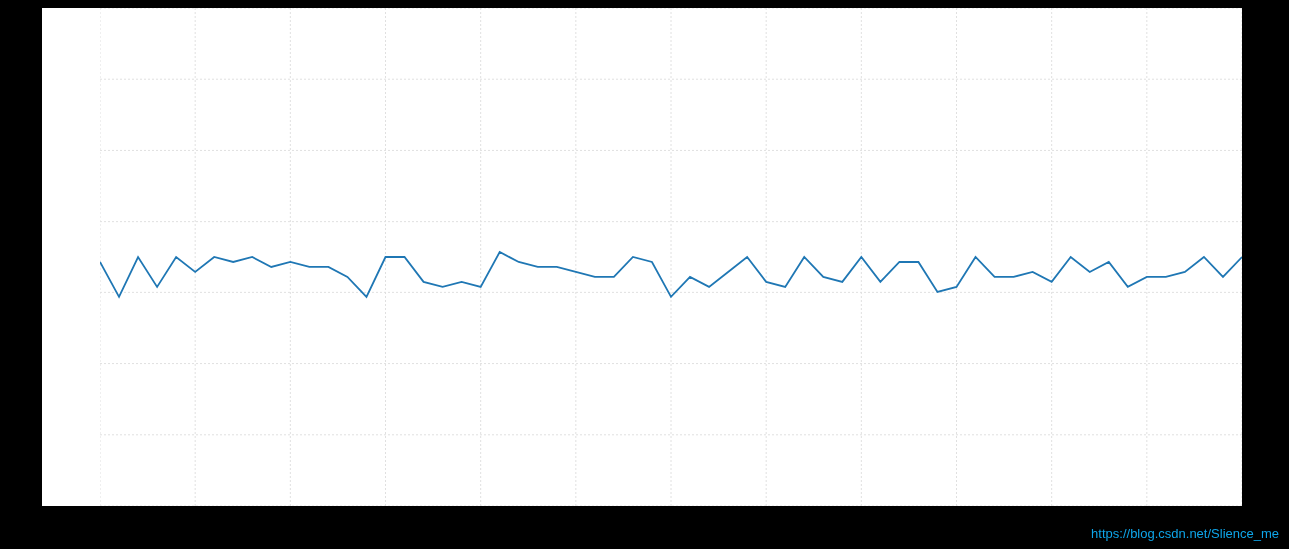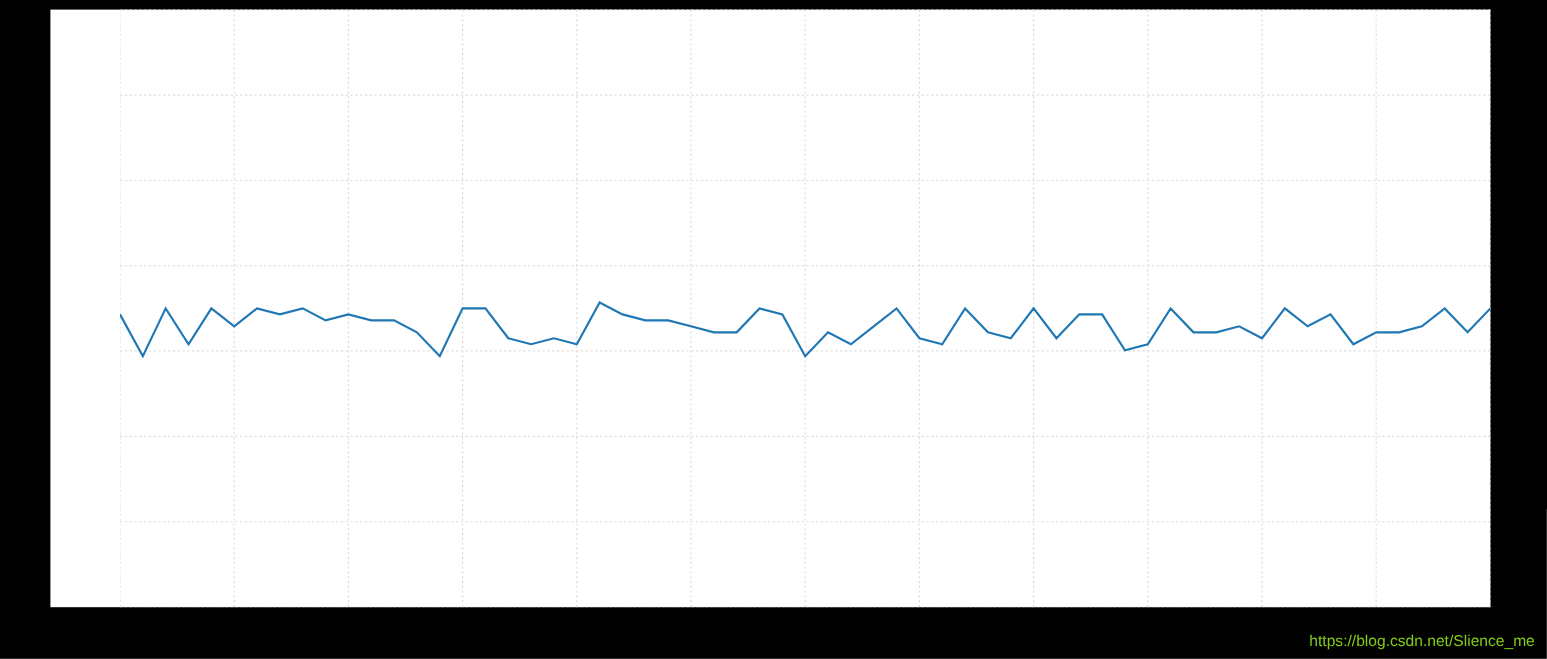--- a/index.html
+++ b/index.html
@@ -26,21 +26,21 @@
       position: absolute;
       left: 58px;
       top: 0px;
       width: 1142px;
       height: 498px;
     }
     .watermark {
       position: absolute;
       right: 10px;
       bottom: 8px;
-      color: #84cc16;
+      color: #0ea5e9;
       font-size: 13px;
       font-family: Arial, sans-serif;
     }
     svg {
       display: block;
     }
   </style>
 </head>
 <body>
 

